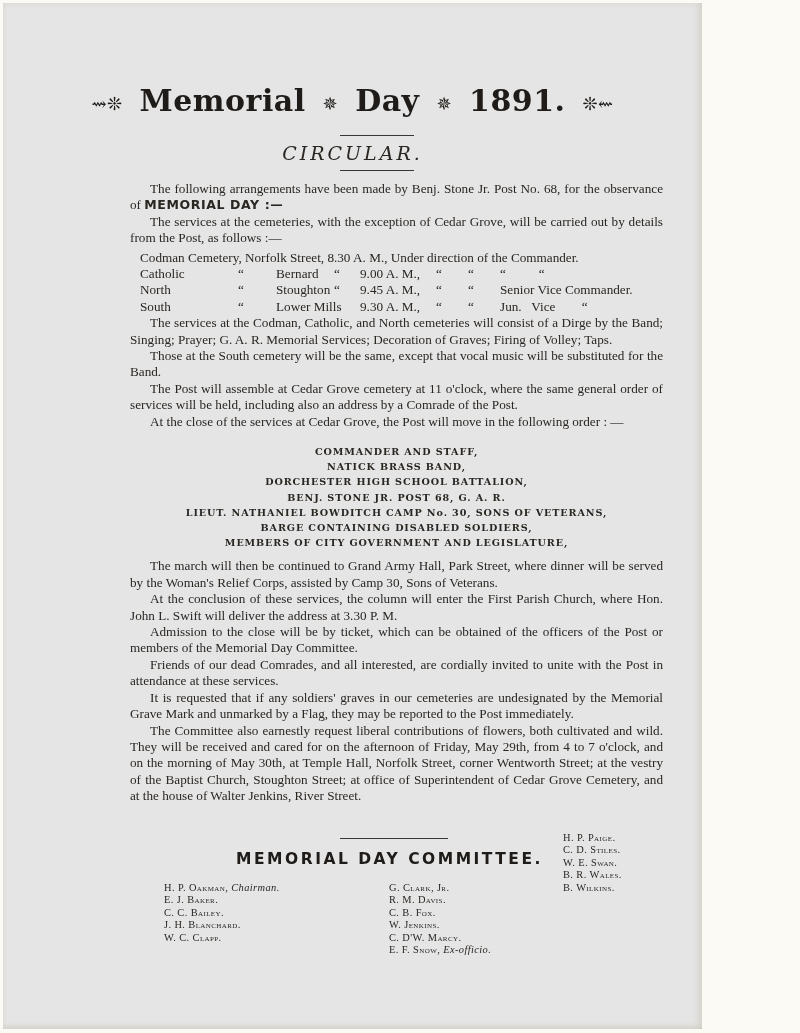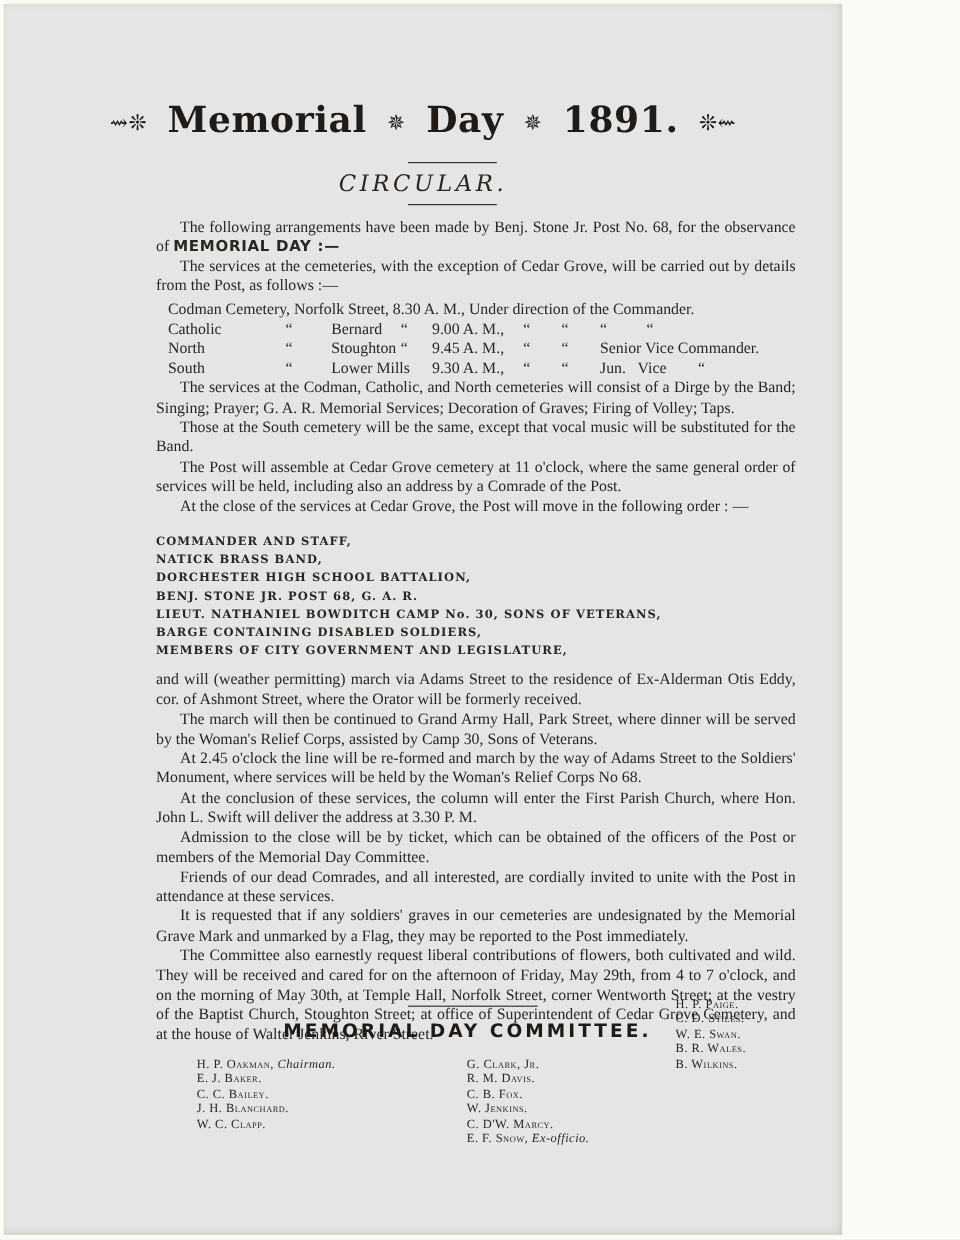--- a/index.html
+++ b/index.html
@@ -25,21 +25,21 @@
   .body { position:absolute; left:127px; width:533px; top:178px; font-size:13.2px; line-height:16.4px; text-align:justify; }
   .body p { margin:0; text-indent:20px; }
   .body p.noind { text-indent:0; }
   .body b.md { font-family:"DejaVu Sans", sans-serif; font-size:12.5px; letter-spacing:0.6px; }
   .sched { margin:3px 0 0 10px; }
   .sched .row { display:flex; height:16.4px; }
   .sched .c1 { width:98px; } .sched .c2 { width:38px; } .sched .c3 { width:58px; }
   .sched .c4 { width:26px; } .sched .c5 { width:76px; } .sched .c6 { width:32px; }
   .sched .c7 { width:32px; } .sched .c8 { width:130px; }
   .sched .full { white-space:nowrap; }
-  .order { margin:14px 0 8px 0; font-family:"DejaVu Serif", serif; font-weight:bold; font-size:9.6px; line-height:15.2px; letter-spacing:0.9px; }
+  .order { text-align:center; margin:14px 0 8px 0; font-family:"DejaVu Serif", serif; font-weight:bold; font-size:9.6px; line-height:15.2px; letter-spacing:0.9px; }
   .order div { text-indent:0; }
   .committee-title {
     position:absolute; left:0; width:100%; top:847px; text-align:center;
     font-family:"DejaVu Sans", sans-serif; font-size:15.5px; letter-spacing:2.5px; color:#1e1b18; font-weight:bold;padding-left:37px;
   }
   .col { position:absolute; top:879px; font-size:10.4px; line-height:12.4px; font-variant:small-caps; letter-spacing:0.4px; }
   .col i { font-variant:normal; }
 </style>
 </head>
 <body>
@@ -105,23 +105,21 @@
     <div class="order">
       <div>COMMANDER AND STAFF,</div>
       <div>NATICK BRASS BAND,</div>
       <div>DORCHESTER HIGH SCHOOL BATTALION,</div>
       <div>BENJ. STONE JR. POST 68, G. A. R.</div>
       <div>LIEUT. NATHANIEL BOWDITCH CAMP No. 30, SONS OF VETERANS,</div>
       <div>BARGE CONTAINING DISABLED SOLDIERS,</div>
       <div>MEMBERS OF CITY GOVERNMENT AND LEGISLATURE,</div>
     </div>
 
-    <p class="noind">and will (weather permitting) march via Adams Street to the residence of Ex-Alderman Otis Eddy, cor. of Ashmont Street, where the Orator will be formerly received.</p>
     <p>The march will then be continued to Grand Army Hall, Park Street, where dinner will be served by the Woman's Relief Corps, assisted by Camp 30, Sons of Veterans.</p>
-    <p>At 2.45 o'clock the line will be re-formed and march by the way of Adams Street to the Soldiers' Monument, where services will be held by the Woman's Relief Corps No 68.</p>
     <p>At the conclusion of these services, the column will enter the First Parish Church, where Hon. John L. Swift will deliver the address at 3.30 P. M.</p>
     <p>Admission to the close will be by ticket, which can be obtained of the officers of the Post or members of the Memorial Day Committee.</p>
     <p>Friends of our dead Comrades, and all interested, are cordially invited to unite with the Post in attendance at these services.</p>
     <p>It is requested that if any soldiers' graves in our cemeteries are undesignated by the Memorial Grave Mark and unmarked by a Flag, they may be reported to the Post immediately.</p>
     <p>The Committee also earnestly request liberal contributions of flowers, both cultivated and wild. They will be received and cared for on the afternoon of Friday, May 29th, from 4 to 7 o'clock, and on the morning of May 30th, at Temple Hall, Norfolk Street, corner Wentworth Street; at the vestry of the Baptist Church, Stoughton Street; at office of Superintendent of Cedar Grove Cemetery, and at the house of Walter Jenkins, River Street.</p>
   </div>
 
   <div class="rule" style="left:337px; top:835px; width:108px;"></div>
 
   <div class="committee-title">MEMORIAL DAY COMMITTEE.</div>

